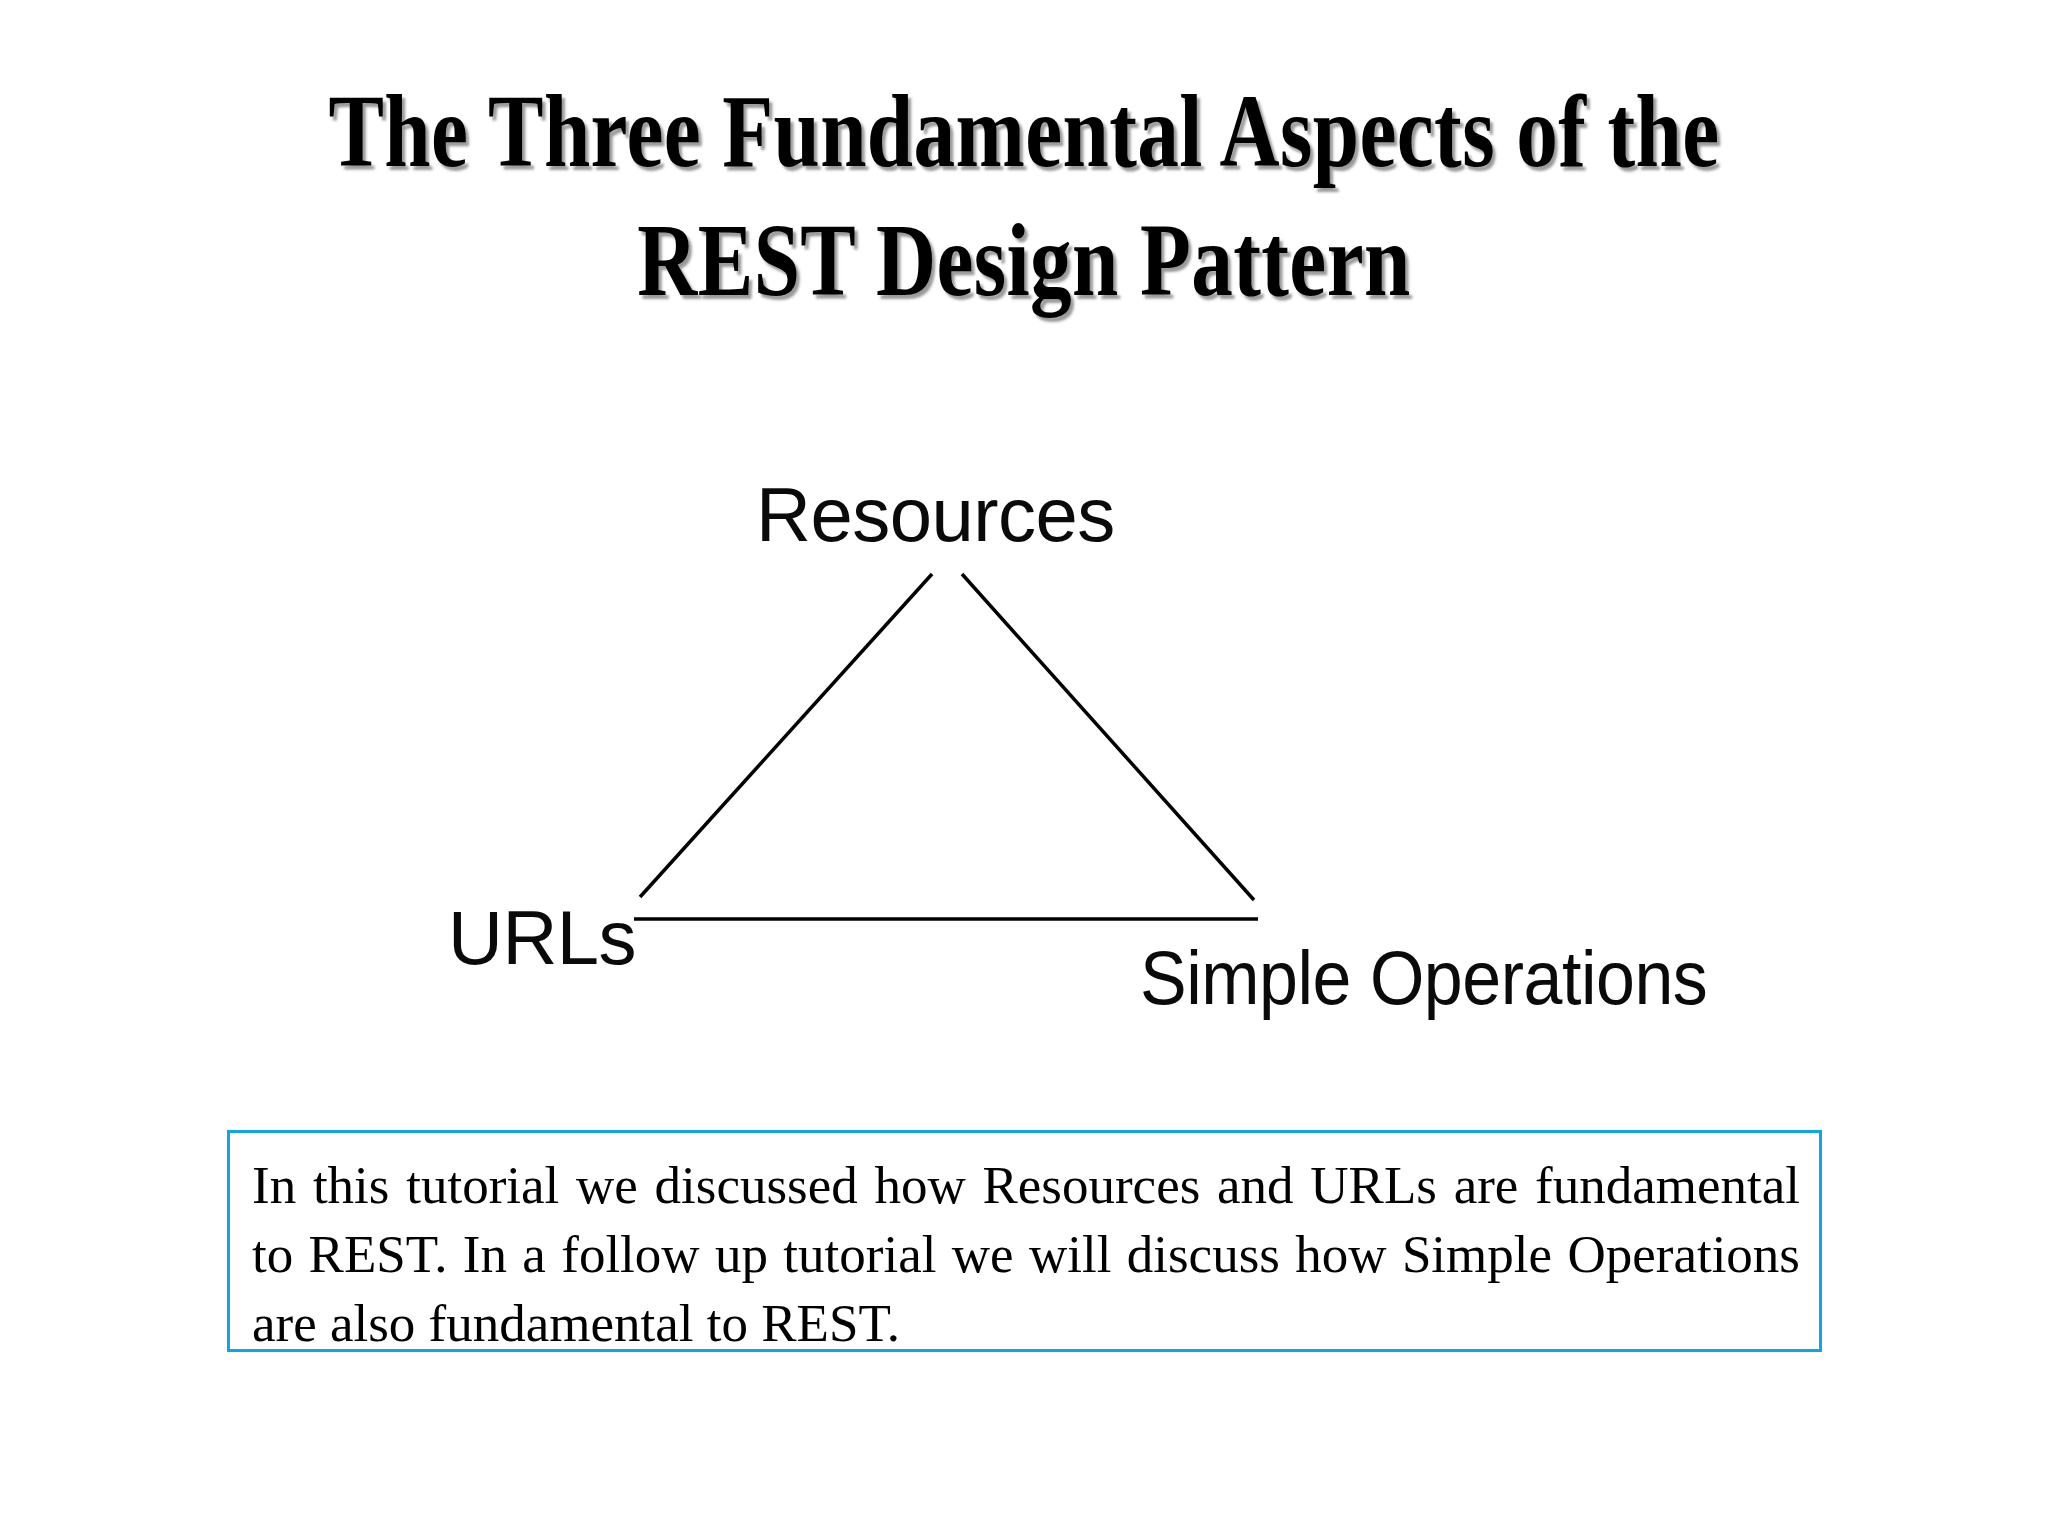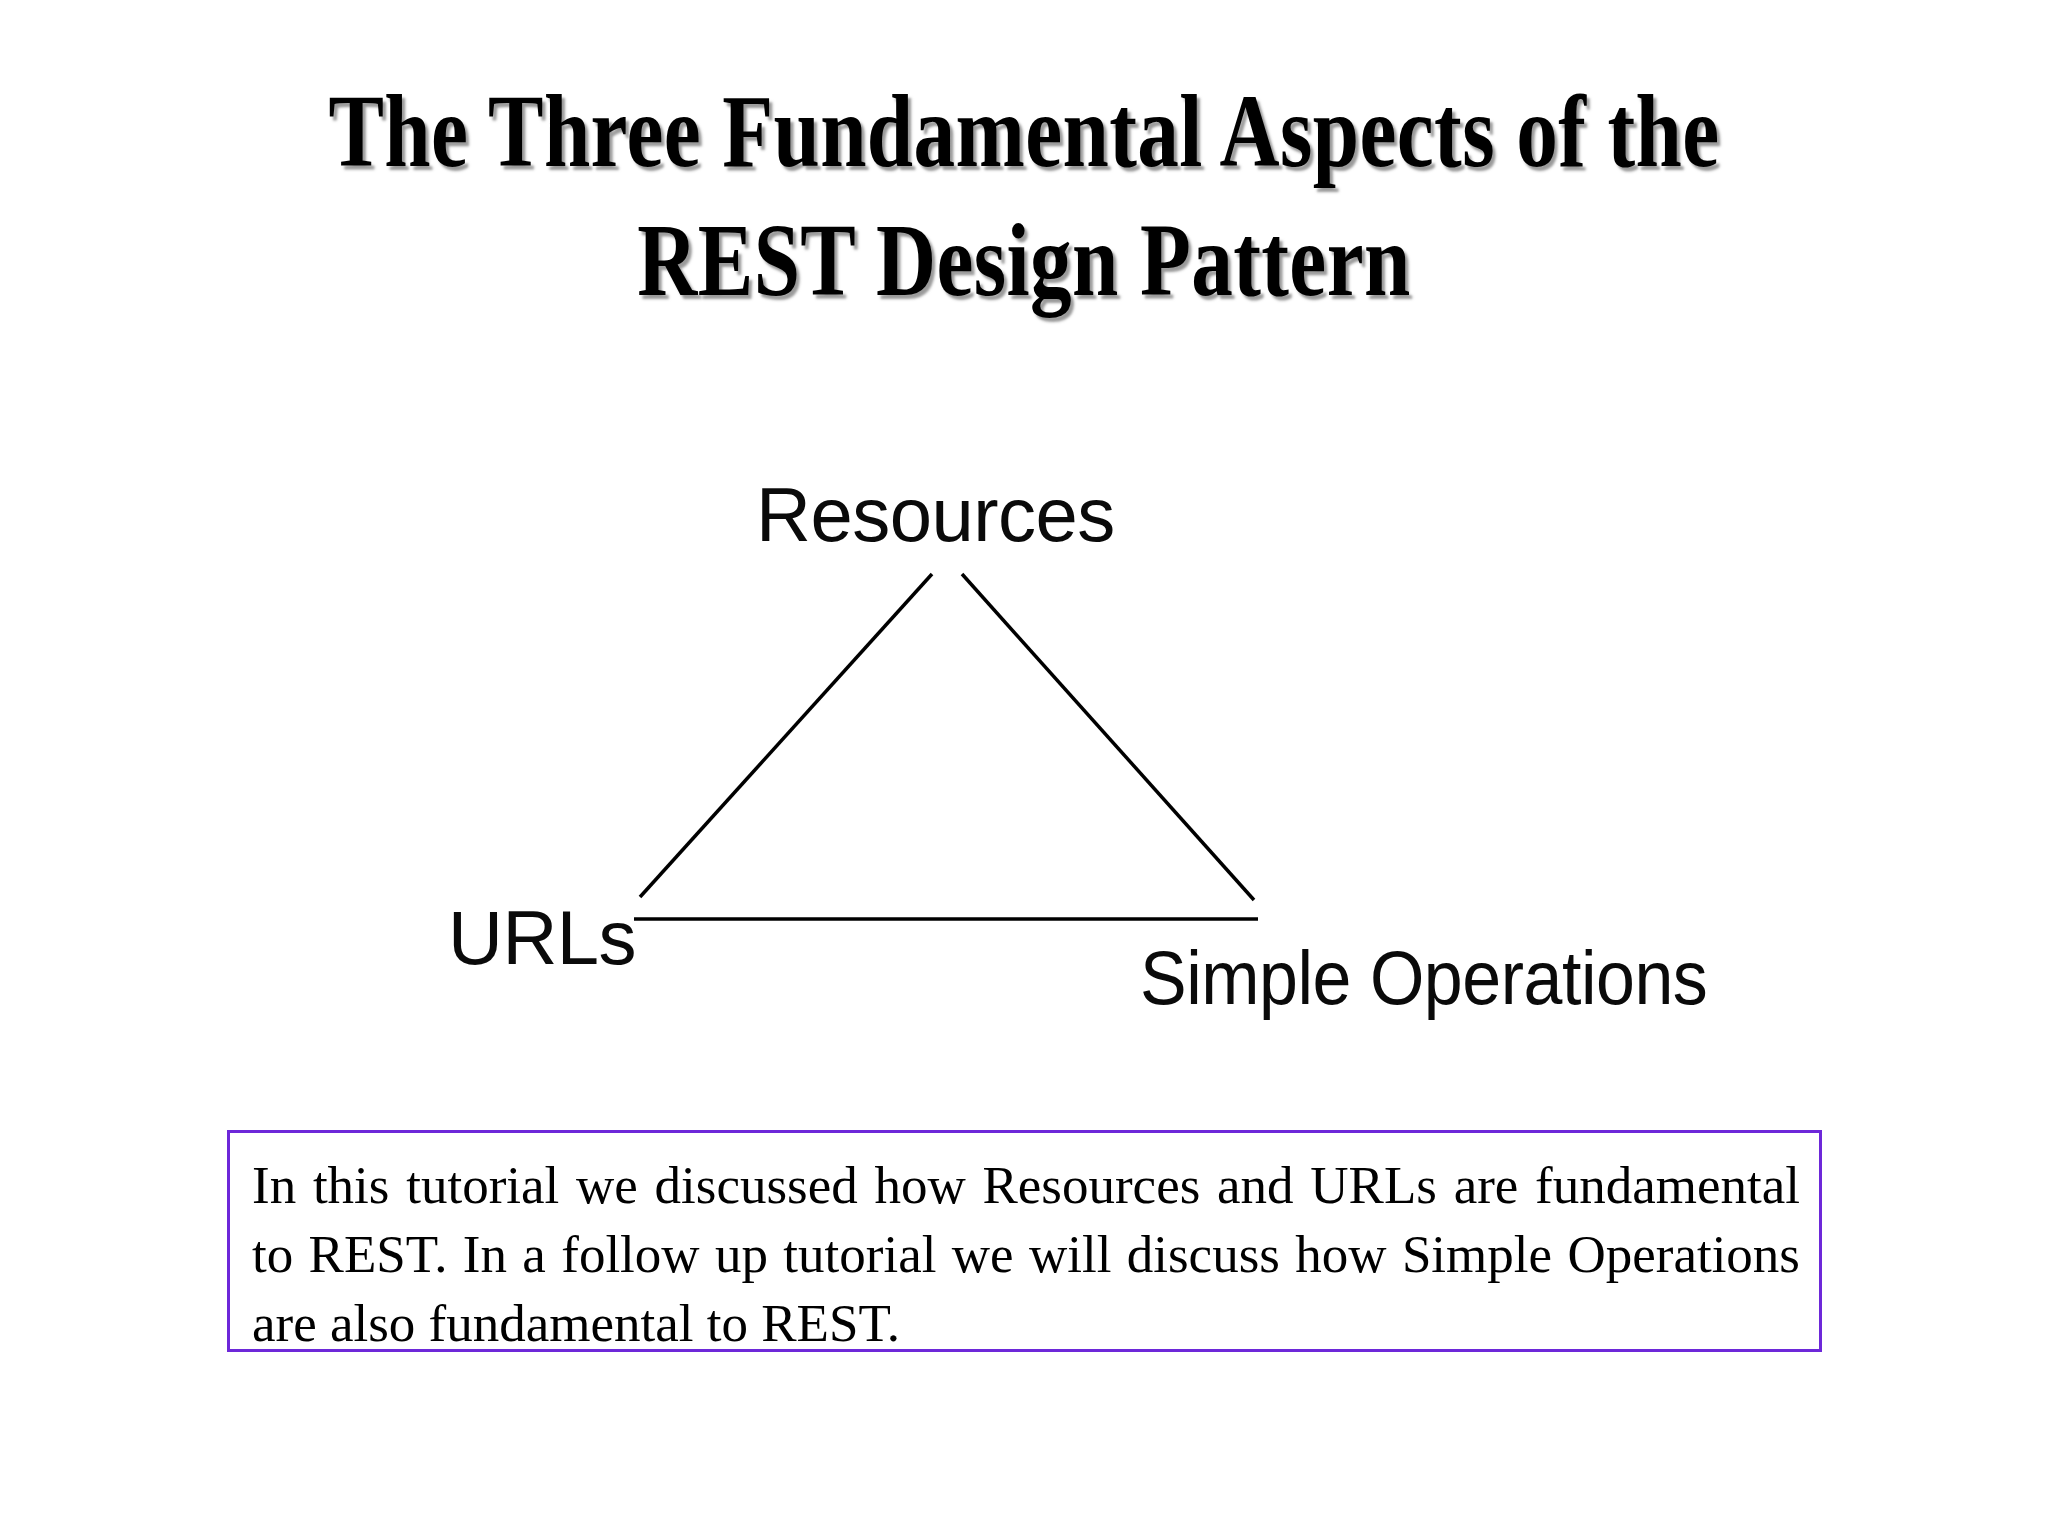--- a/index.html
+++ b/index.html
@@ -89,21 +89,21 @@
     transform-origin: left top;
   }
 
   
   .caption-box {
     position: absolute;
     left: 227px;
     top: 1130px;
     width: 1595px;
     height: 222px;
-    border: 3px solid #6d28d9;
+    border: 3px solid #0ea5e9;
     box-sizing: border-box;
     background: #ffffff;
   }
   .caption-text {
     position: absolute;
     left: 22px;
     top: 18px;
     width: 1548px;
     font-family: "Liberation Serif", "DejaVu Serif", serif;
     font-size: 53px;

